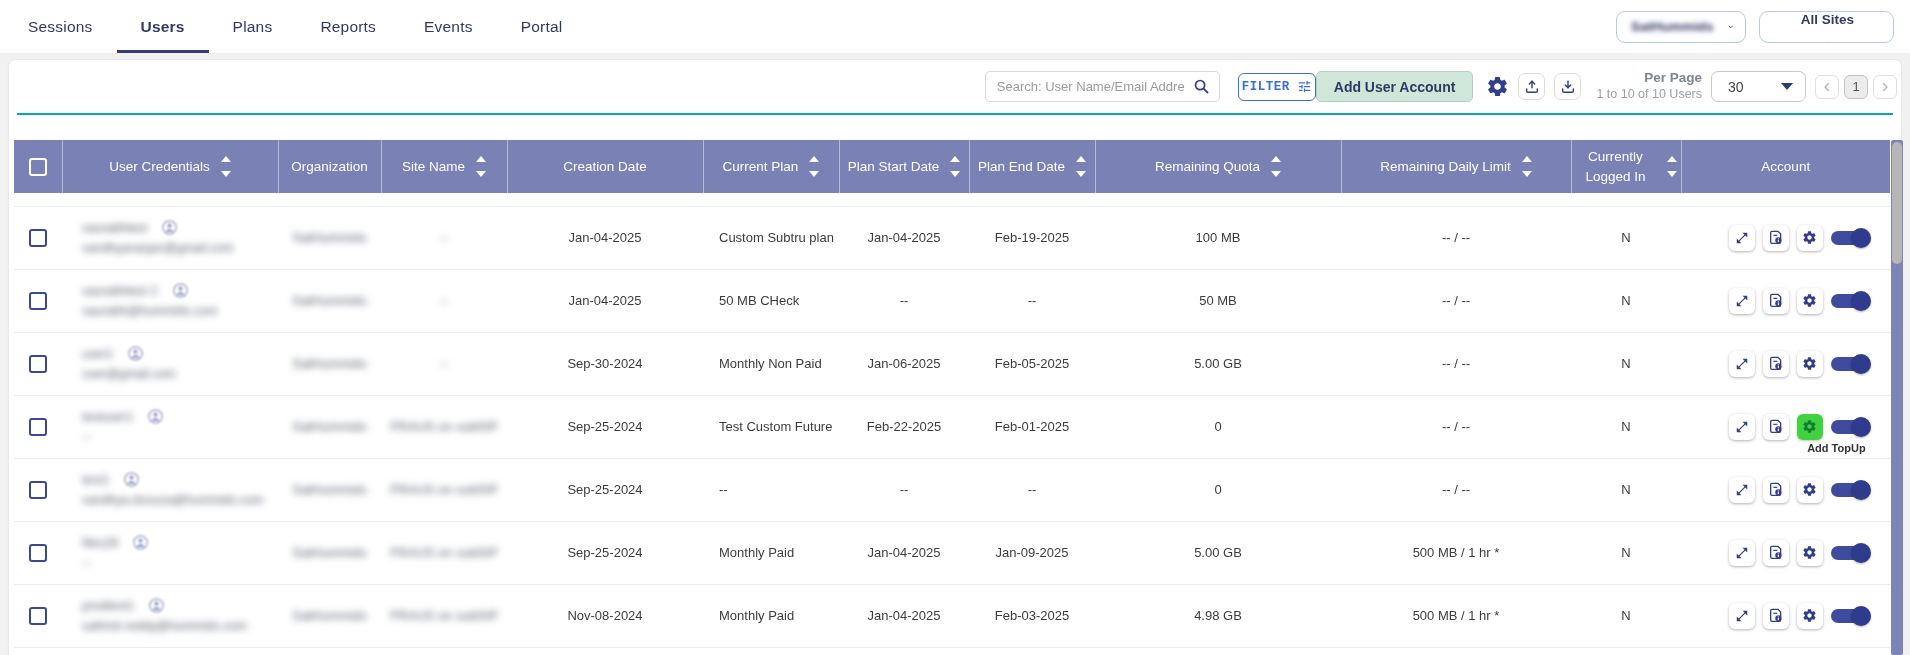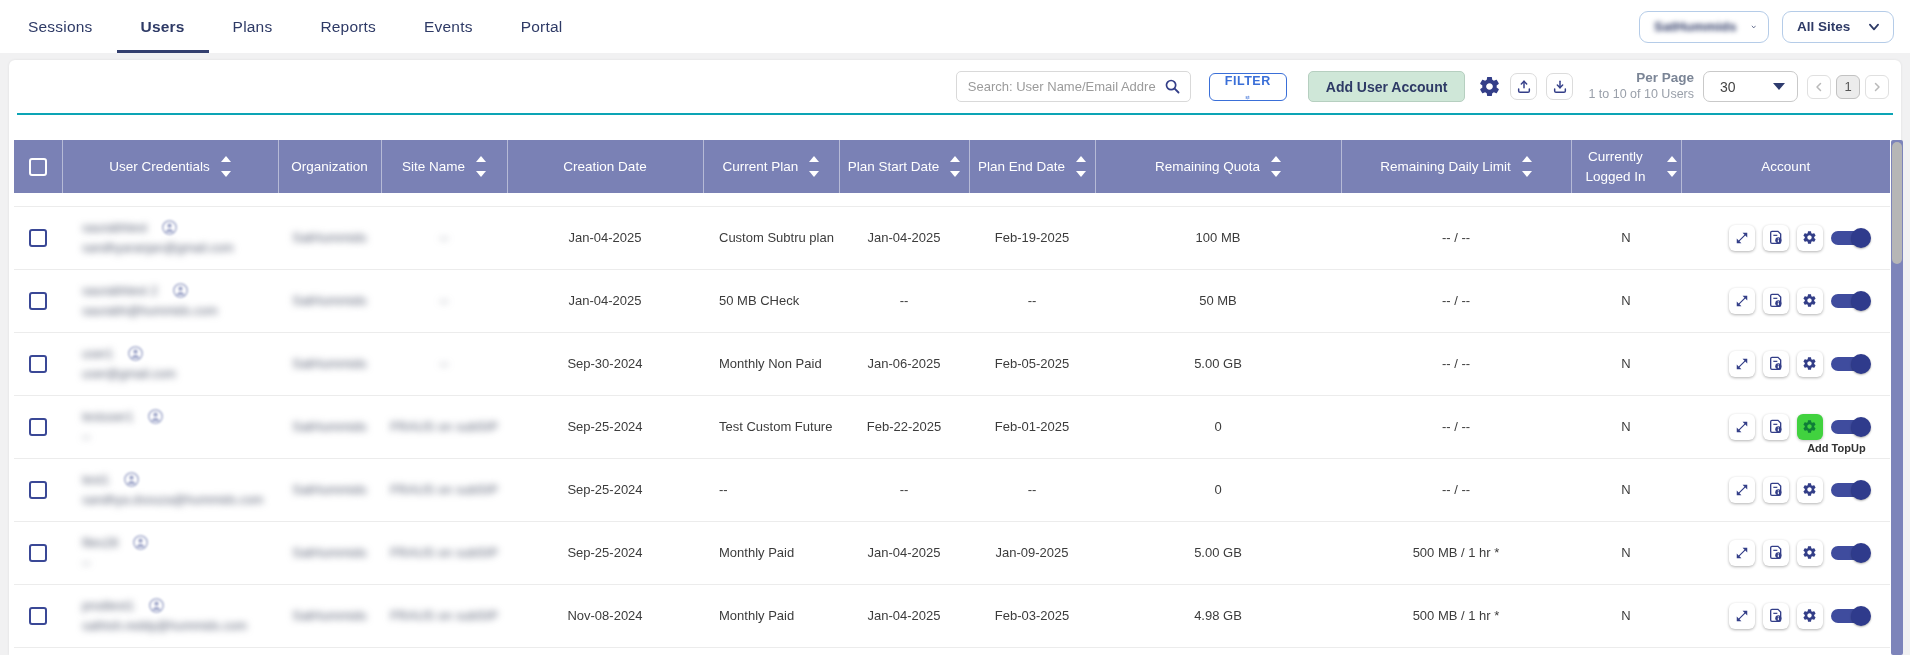--- a/index.html
+++ b/index.html
@@ -13,39 +13,39 @@
   .tab { display:flex; align-items:center; padding:0 24px; font-size:15.5px;
     color:#2e3a66; cursor:pointer; position:relative; letter-spacing:.2px; }
   .tab.active { font-weight:bold; }
   .tab.active::after { content:""; position:absolute; left:0; right:0; bottom:0;
     height:3px; background:#333f6e; }
   .top-dd-group { margin-left:auto; display:flex; gap:13px; align-items:center; }
   .top-dd { height:32px; border:1.5px solid #b5cce8; border-radius:9px; background:#fff;
     display:flex; align-items:center; gap:14px; padding:0 12px 0 14px;
     color:#2e3a66; font-weight:bold; font-size:13.5px; cursor:pointer; }
   .top-dd.w1 { width:130px; justify-content:space-between; }
-  .top-dd.w2 { width:112px; justify-content:space-between; }
+  .top-dd.w2 { width:135px; justify-content:space-between;flex-direction:column; }
 
   
   .card { margin:7px 9px 0 9px; background:#fff; border-radius:6px 6px 0 0;
     height:595px; position:relative; box-shadow:0 0 3px rgba(0,0,0,.08); }
 
   
   .toolbar { height:53px; display:flex; align-items:center; justify-content:flex-end;
-    padding-right:12px; }
+    padding-right:4px; }
   .search-box { width:235px; height:31px; border:1px solid #d9d9d9; border-radius:5px;
     display:flex; align-items:center; padding:0 9px 0 11px; background:#fff; }
   .search-box input { flex:1; border:none; outline:none; font-size:13px; color:#444;
     font-family:"Liberation Sans", sans-serif; min-width:0; }
   .search-box input::placeholder { color:#9b9b9b; }
   .filter-btn { margin-left:18px; height:28px; width:78px; border:1.5px solid #3a6fd8;
     border-radius:6px; background:#fff; color:#3a6fd8; font-size:12.5px; font-weight:bold;
     letter-spacing:.5px; display:flex; align-items:center; justify-content:center; gap:7px;
-    cursor:pointer; font-family:Liberation Sans, sans-serif;flex-direction:column; }
-  .add-user-btn { margin-left:21px; height:31px; padding:0 17px; background:#cfe7d8;
+    cursor:pointer; font-family:Liberation Mono, monospace; }
+  .add-user-btn { height:31px; padding:0 17px; background:#cfe7d8;
     border:1px solid #b6cfc0; border-radius:5px; color:#2e3a66; font-weight:bold;
     font-size:14px; cursor:pointer; font-family:"Liberation Sans", sans-serif; }
   .icon-plain { margin-left:13px; background:none; border:none; cursor:pointer;
     display:flex; align-items:center; color:#333e88; }
   .icon-box { margin-left:9px; width:27px; height:27px; background:#fff;
     border:1px solid #dcdcdc; border-radius:7px; cursor:pointer; display:flex;
     align-items:center; justify-content:center; color:#333e88; }
   .pp-block { margin-left:15px; text-align:right; line-height:1.25; }
   .pp-label { font-size:13.5px; font-weight:bold; color:#7b8596; }
   .pp-range { font-size:12.5px; color:#9aa0aa; white-space:nowrap; }

